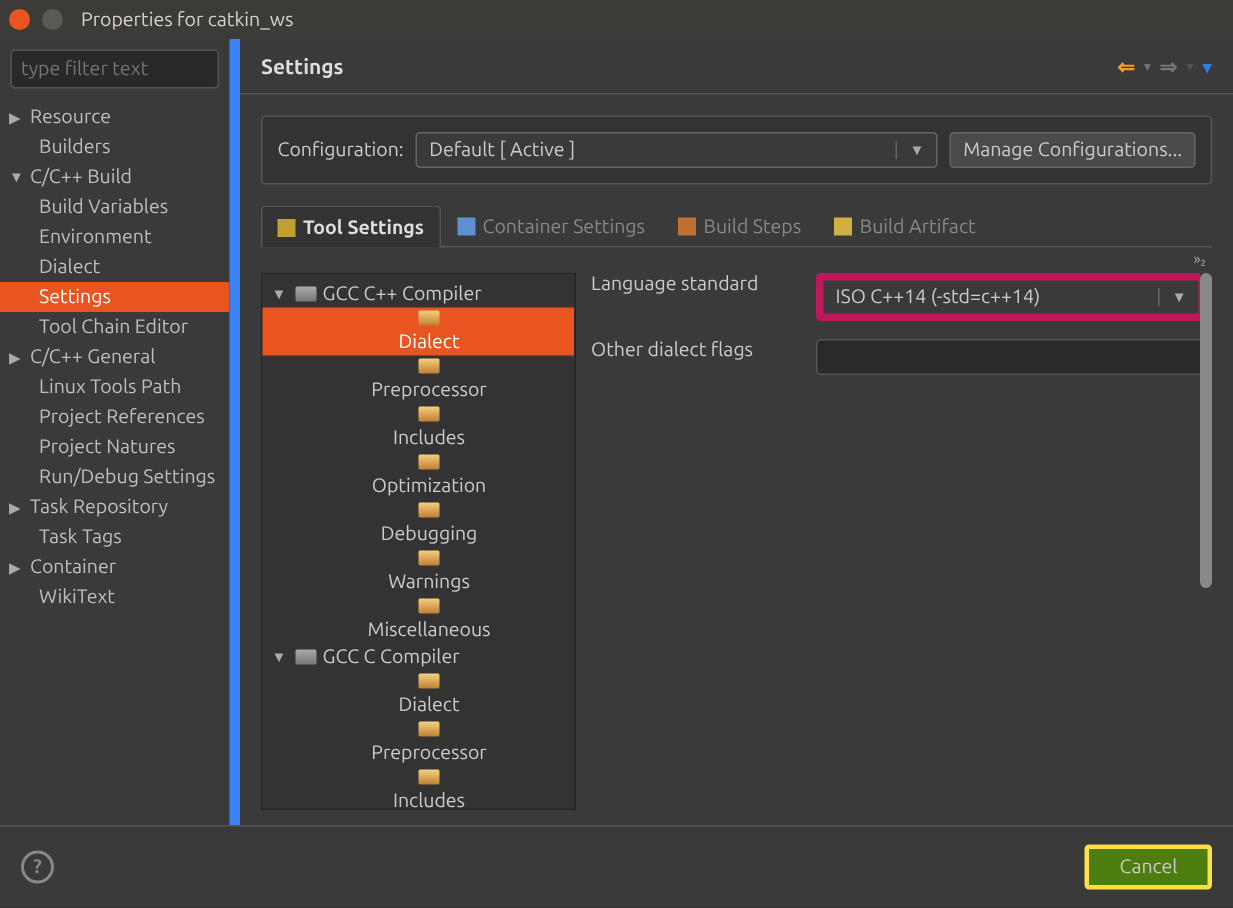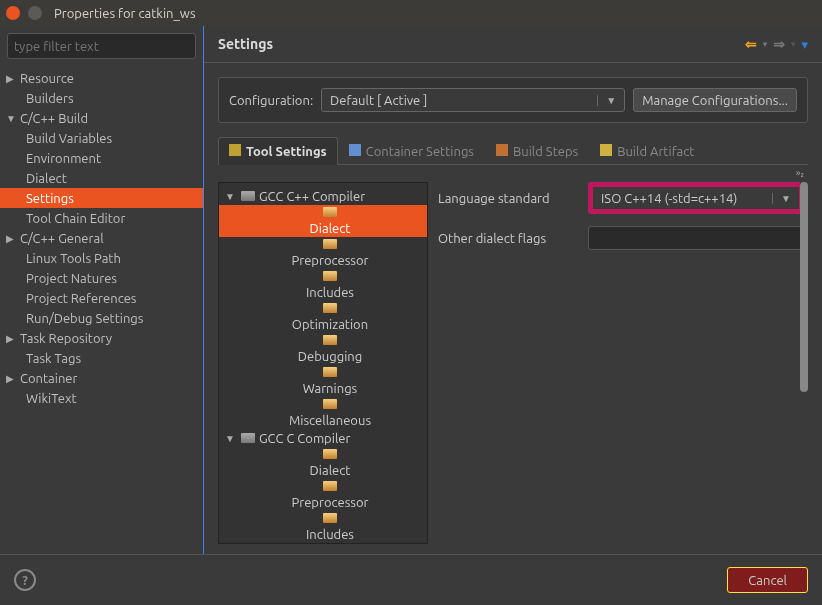--- a/index.html
+++ b/index.html
@@ -6,21 +6,21 @@
 body { background: #2b2b2b; color: #ccc; width: 822px; height: 605px; overflow: hidden; display: flex; flex-direction: column; }
 
 .titlebar { background: #3c3b37; height: 26px; display: flex; align-items: center; padding: 0 6px; gap: 8px; }
 .win-btn { width: 14px; height: 14px; border-radius: 50%; display: inline-block; }
 .win-btn.close { background: #e95420; }
 .win-btn.other { background: #5b5a56; }
 .titlebar-title { color: #d7d3c8; font-weight: normal; margin-left: 4px; }
 
 .main-area { display: flex; flex: 1; min-height: 0; }
 
-.sidebar { width: 204px; background: #3a3a3a; border-right: 1px solid #3b82f6; display: flex; flex-direction: column; }
+.sidebar { width: 160px; background: #3a3a3a; border-right: 7px solid #3b82f6; display: flex; flex-direction: column; }
 .filter-box { margin: 7px; background: #292929; border: 1px solid #555; border-radius: 3px; padding: 4px 6px; color: #888; height: 26px; }
 .tree { flex: 1; overflow: auto; padding: 2px 0; }
 .tree-item { padding: 3px 6px 3px 6px; display: flex; align-items: center; gap: 2px; cursor: pointer; color: #bfbfbf; }
 .tree-item .arrow { width: 12px; font-size: 10px; color: #aaa; }
 .tree-item.level1 { padding-left: 26px; }
 .tree-item.selected { background: #e95420; color: #fff; }
 
 .content { flex: 1; display: flex; flex-direction: column; background: #3a3a3a; min-width: 0; }
 .content-header { display: flex; align-items: center; justify-content: space-between; padding: 10px 14px 10px 14px; border-bottom: 1px solid #555; }
 .content-header h2 { font-size: 14px; font-weight: bold; color: #ddd; }
@@ -30,49 +30,49 @@
 .arrow-fwd { color: #777; font-weight: bold; }
 .menu-drop { color: #2b80e0; }
 
 .config-row { display: flex; align-items: center; gap: 8px; margin: 14px 14px 8px 14px; background: #333; border: 1px solid #555; border-radius: 3px; padding: 10px; justify-content: flex-end; }
 .config-label { color: #ccc; }
 .config-select { flex: 1; display: flex; justify-content: space-between; align-items: center; background: #3a3a3a; border: 1px solid #666; border-radius: 3px; padding: 4px 8px; color: #ccc; }
 .config-select .chev { padding-left: 8px; border-left: 1px solid #666; color: #aaa; font-size: 10px; }
 .manage-btn { background: #4a4a4a; border: 1px solid #666; border-radius: 3px; padding: 4px 8px; color: #ccc; cursor: pointer; }
 
 .tabs { display: flex; border-bottom: 1px solid #555; margin: 6px 14px 0 14px; }
-.tab { padding: 6px 10px; display: flex; align-items: flex-start; gap: 5px; color: #888; cursor: pointer; border: 1px solid transparent; border-bottom: none; }
+.tab { padding: 6px 10px; display: flex; align-items: center; gap: 5px; color: #888; cursor: pointer; border: 1px solid transparent; border-bottom: none; }
 .tab.active { background: #333; border-color: #555; color: #ddd; font-weight: bold; border-radius: 3px 3px 0 0; margin-bottom: -1px; }
 .tab-icon { width: 12px; height: 12px; }
 
 .sub-toolbar { text-align: right; padding: 2px 18px; color: #aaa; font-size: 10px; }
 
 .panel-body { display: flex; flex: 1; margin: 2px 14px 10px 14px; gap: 10px; min-height: 0; }
 .tool-tree { width: 210px; background: #333; border: 1px solid #222; padding: 4px 0; overflow: auto; }
 .tt-item { display: flex; align-items: center; gap: 4px; padding: 2px 6px; color: #ccc; cursor: pointer; }
 .tt-item .arrow { width: 12px; font-size: 10px; color: #aaa; }
 .tt-item.level1 { padding-left: 20px; flex-direction: column; }
 .tt-item.selected { background: #e95420; color: #fff; }
 .tt-ico { width: 14px; height: 10px; background: linear-gradient(#f5d080, #c08030); border-radius: 1px; display: inline-block; }
 .tt-ico.comp { background: linear-gradient(#aaa, #777); }
 
 .form-area { flex: 1; display: flex; flex-direction: column; gap: 12px; padding-right: 4px; position: relative; }
-.form-row { display: flex; align-items: center; gap: 10px; }
+.form-row { display: flex; gap: 10px; }
 .form-row label { width: 140px; color: #ccc; }
 .form-select { flex: 1; display: flex; justify-content: space-between; align-items: center; background: #3a3a3a; border: 5px solid #be185d; border-radius: 3px; padding: 4px 8px; color: #ccc; }
 .form-select .chev { padding-left: 8px; border-left: 1px solid #666; color: #aaa; font-size: 10px; }
 .form-input { flex: 1; background: #2a2a2a; border: 1px solid #555; border-radius: 3px; padding: 4px 8px; height: 24px; color: #ccc; }
 
 .scroll-hint { position: absolute; right: 0; top: 0; bottom: 0; width: 8px; background: #3a3a3a; }
 .scroll-thumb { background: #888; border-radius: 4px; width: 8px; height: 210px; }
 
 .bottom-bar { border-top: 1px solid #555; background: #3a3a3a; padding: 12px 14px; display: flex; align-items: center; justify-content: space-between; }
 .help-icon { width: 22px; height: 22px; border: 2px solid #888; border-radius: 50%; display: flex; align-items: center; justify-content: center; color: #888; font-weight: bold; cursor: pointer; }
 .bottom-buttons { display: flex; gap: 10px; }
-.btn { background: #7f1d1d; border: 1px solid #fde047; border-radius: 3px; padding: 5px 20px; color: #ccc; cursor: pointer; }
+.btn { background: #4d7c0f; border: 3px solid #fde047; border-radius: 3px; padding: 5px 20px; color: #ccc; cursor: pointer; }
 </style>
 </head>
 <body>
 
 <div class="titlebar">
   <span class="win-btn close"></span>
   <span class="win-btn other"></span>
   <span class="titlebar-title">Properties for catkin_ws</span>
 </div>
 
@@ -107,24 +107,24 @@
           <span>Tool Chain Editor</span>
         </div>
         <div class="tree-item">
           <span class="arrow">▶</span>
           <span>C/C++ General</span>
         </div>
         <div class="tree-item level1">
           <span>Linux Tools Path</span>
         </div>
         <div class="tree-item level1">
+          <span>Project References</span>
+        </div>
+        <div class="tree-item level1">
           <span>Project Natures</span>
-        </div>
-        <div class="tree-item level1">
-          <span>Project References</span>
         </div>
         <div class="tree-item level1">
           <span>Run/Debug Settings</span>
         </div>
         <div class="tree-item">
           <span class="arrow">▶</span>
           <span>Task Repository</span>
         </div>
         <div class="tree-item level1">
           <span>Task Tags</span>

